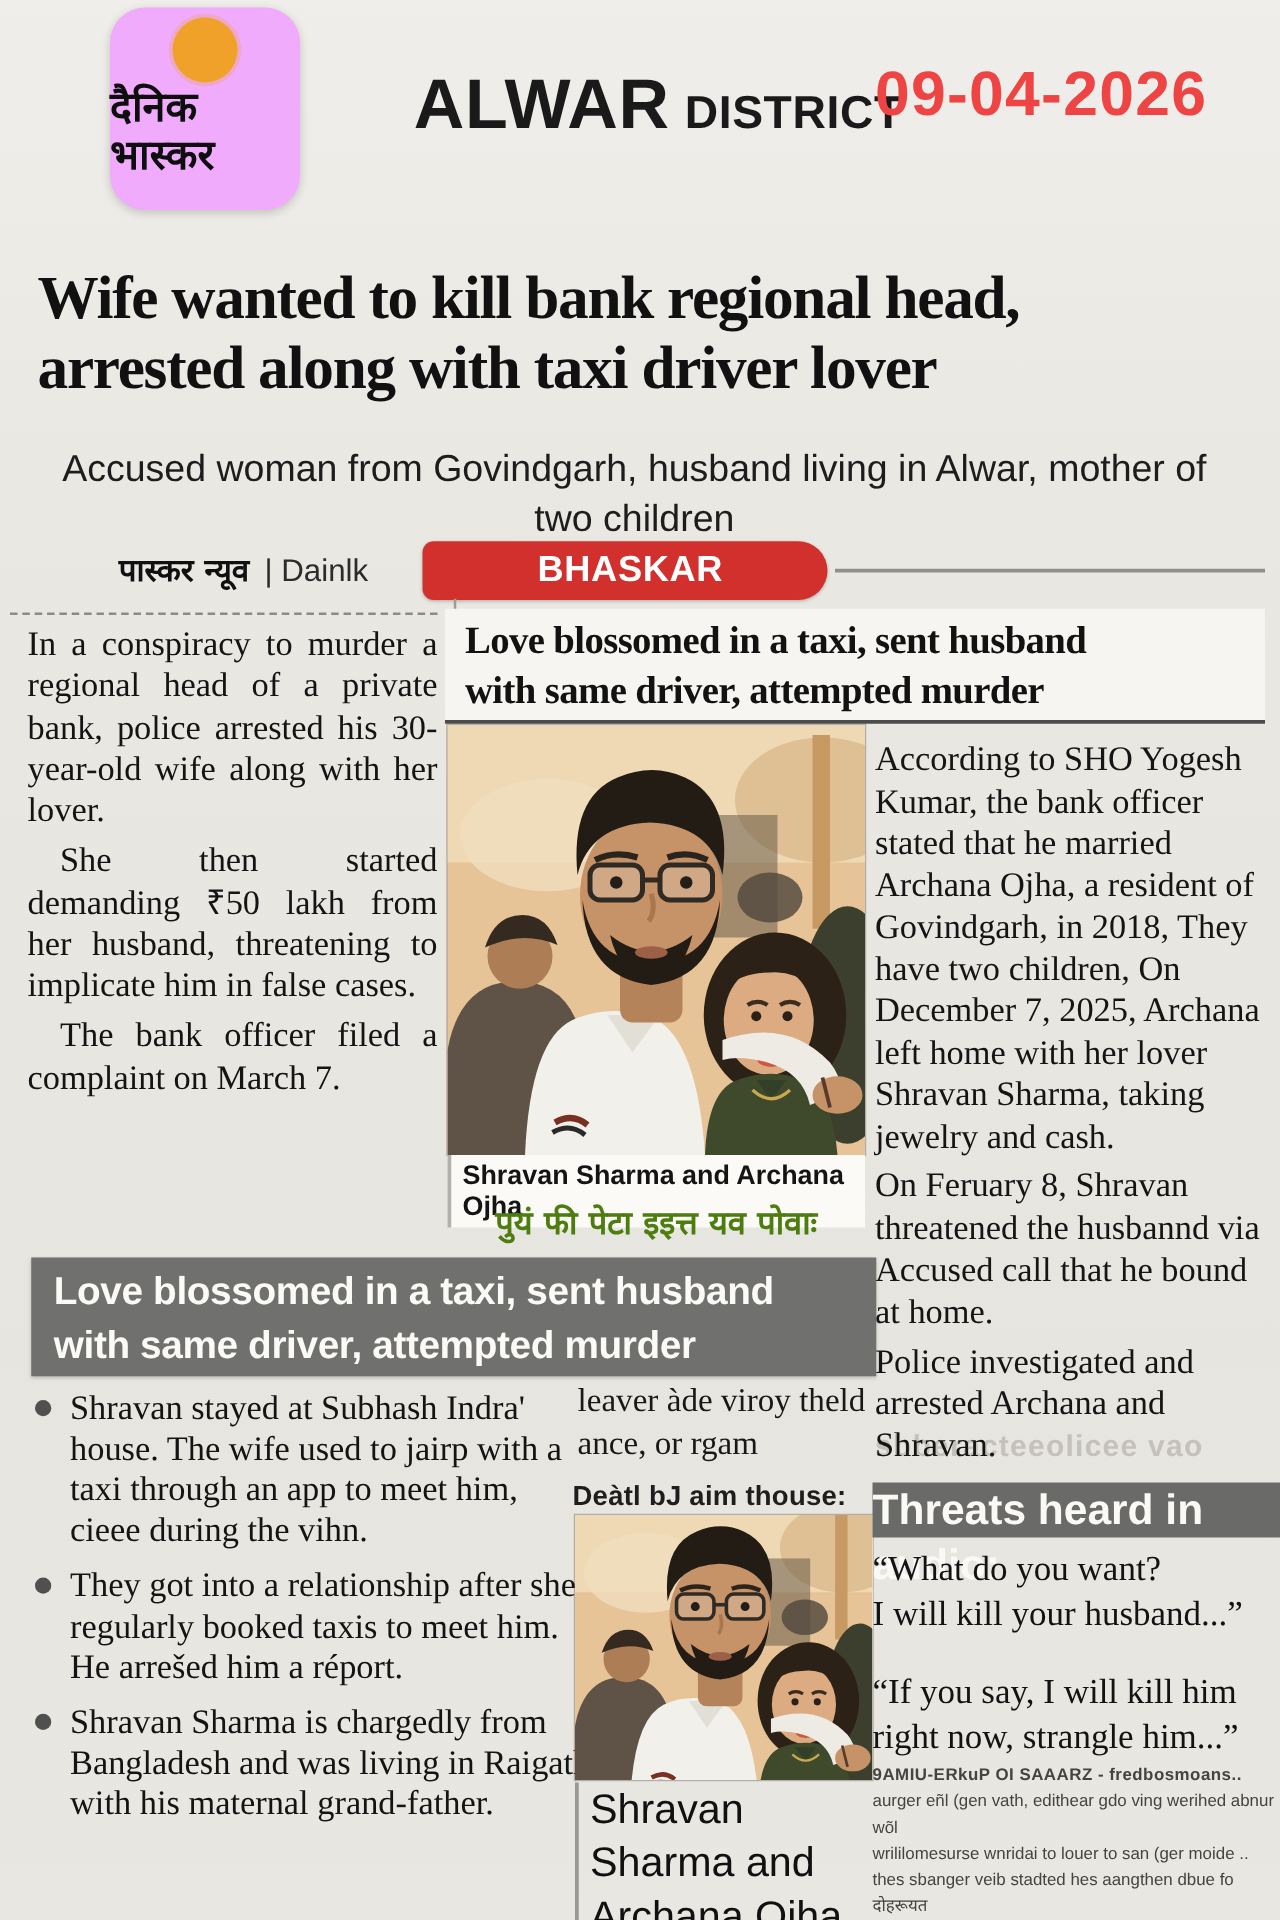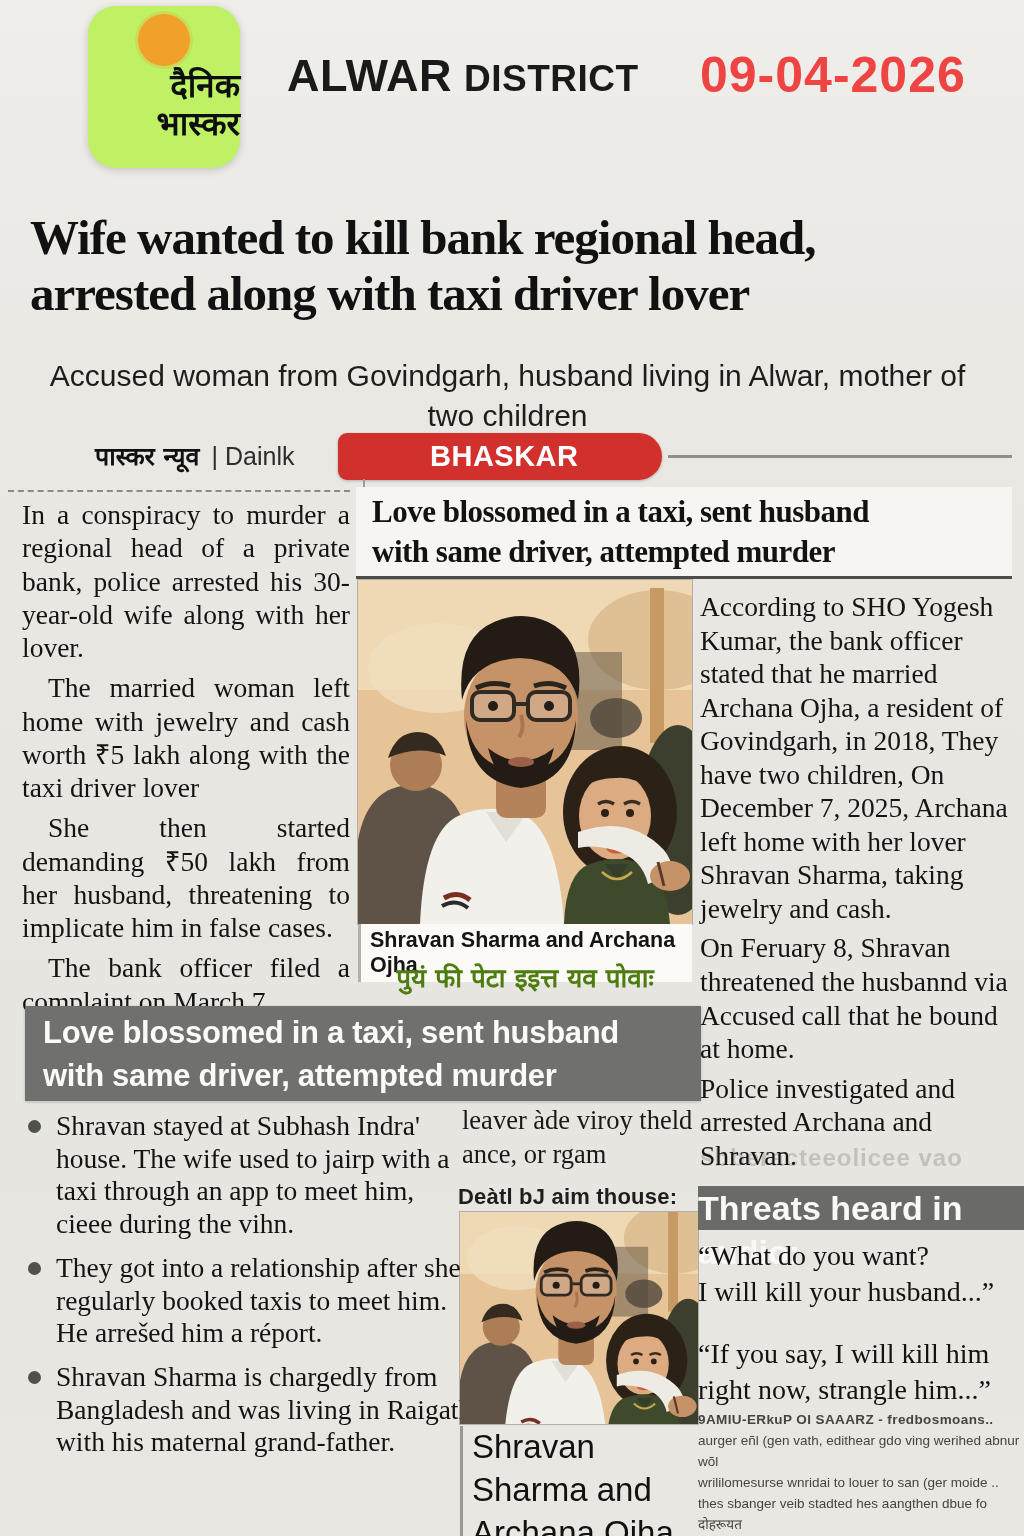--- a/index.html
+++ b/index.html
@@ -5,28 +5,28 @@
   html,body{margin:0;padding:0;}
   body{
     width:1024px;height:1536px;position:relative;overflow:hidden;
     background:linear-gradient(180deg,#f0eeea 0%,#eae8e3 25%,#e7e5e0 70%,#e9e7e2 100%);
     font-family:"Liberation Serif", serif;color:#151515;
   }
   .abs{position:absolute;}
   .preline{white-space:pre-line;}
 
   
-  .logo-card{left:88px;top:6px;width:152px;height:162px;background:#bef264;
-    border-radius:28px;box-shadow:0 2px 8px rgba(0,0,0,.18);text-align:right;}
+  .logo-card{left:88px;top:6px;width:152px;height:162px;background:#f0abfc;
+    border-radius:28px;box-shadow:0 2px 8px rgba(0,0,0,.18);text-align:left;}
   .logo-sun{width:52px;height:52px;border-radius:50%;background:#f0a12a;margin:8px auto 0;
     box-shadow:0 0 0 3px rgba(240,161,42,.25);}
   .logo-text{font-family:"DejaVu Sans",sans-serif;font-weight:bold;font-size:33px;
     line-height:1.08;color:#0e0e0e;margin-top:2px;}
   .district{left:287px;top:50px;font-family:"Liberation Sans",sans-serif;font-weight:bold;color:#1a1a1a;}
-  .district .big{font-size:45px;letter-spacing:0.5px;}
+  .district .big{font-size:56px;letter-spacing:0.5px;margin-left:44px;}
   .district .small{font-size:37px;margin-left:12px;letter-spacing:0.5px;}
   .issue-date{left:700px;top:46px;font-family:"Liberation Sans",sans-serif;font-weight:bold;
     font-size:50px;color:#ef4444;letter-spacing:1px;}
 
   
   .main-headline{left:30px;top:210px;width:980px;font-weight:bold;font-size:49px;
     line-height:1.15;letter-spacing:-1px;color:#111;}
   .subheadline{left:30px;top:356px;width:955px;font-family:"Liberation Sans",sans-serif;
     font-size:30px;line-height:1.32;color:#1d1d1d;text-align:center;}
   .byline{left:95px;top:438px;font-size:25px;}
@@ -162,21 +162,20 @@
 <div class="abs dash-line"></div>
 
 <div class="abs badge">BHASKAR INSIDE</div>
 <div class="abs badge-pin"></div>
 <div class="abs badge-rule"></div>
 <div class="abs inside-head preline">Love blossomed in a taxi, sent husband
 with same driver, attempted murder</div>
 
 <div class="abs col-left">
   <p>In a conspiracy to murder a regional head of a private bank, police arrested his 30-year-old wife along with her lover.</p>
-  <p>The married woman left home with jewelry and cash worth ₹5 lakh along with the taxi driver lover</p>
   <p>She then started demanding ₹50 lakh from her husband, threatening to implicate him in false cases.</p>
   <p>The bank officer filed a complaint on March 7.</p>
 </div>
 
 <div class="abs photo1">
   <svg>
       <use href="#couple"></use>
     </svg>
 </div>
 <div class="abs caption1">Shravan Sharma and Archana Ojha</div>

